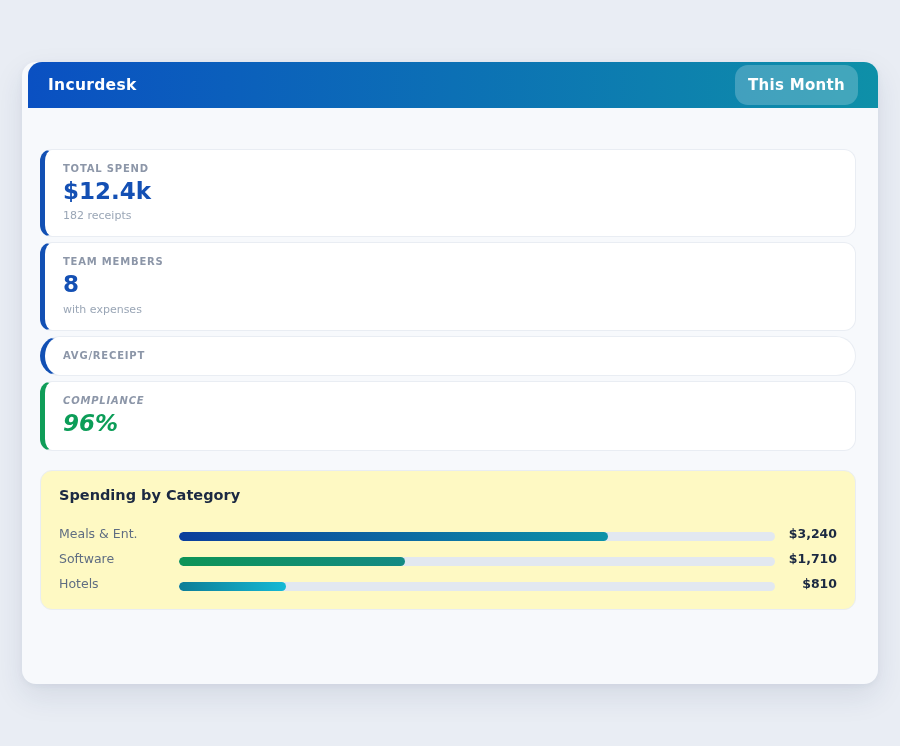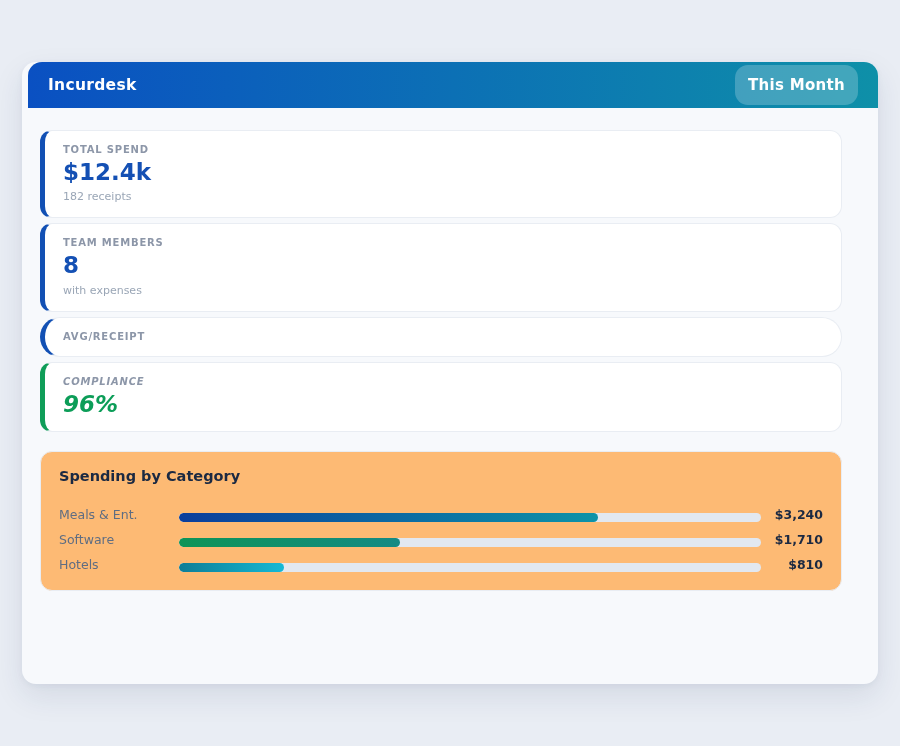--- a/index.html
+++ b/index.html
@@ -36,21 +36,22 @@
     background: rgba(255,255,255,0.22);
     color: #ffffff;
     font-size: 15px;
     font-weight: bold;
     padding: 11px 13px;
     border-radius: 13px;
     letter-spacing: 0.3px;
     cursor: pointer;
   }
   .app-body {
-    padding: 22px 36px 21px 18px;
+    padding: 22px 22px 21px 18px;
+    margin-top: 19px;
   }
   .stat-card {
     background: #ffffff;
     border: 1px solid #e9edf3;
     border-left: 5px solid #1250b4;
     border-radius: 12px;
     padding: 13px 18px 14px 18px;
     margin-bottom: 5px;
   }
   .stat-label {
@@ -67,21 +68,21 @@
     margin-top: 5px;
     line-height: 1.1;
   }
   .stat-sub {
     font-size: 11px;
     color: #9aa6b6;
     margin-top: 5px;
   }
   .stat-sub:empty { display: none; }
   .chart-card {
-    background: #fdba74;
+    background: #fef9c3;
     border: 1px solid #e9edf3;
     border-radius: 12px;
     margin-top: 19px;
     padding: 16px 18px 18px 18px;
   }
   .chart-title {
     font-size: 14.5px;
     font-weight: bold;
     color: #1b2942;
     margin-bottom: 13px;

